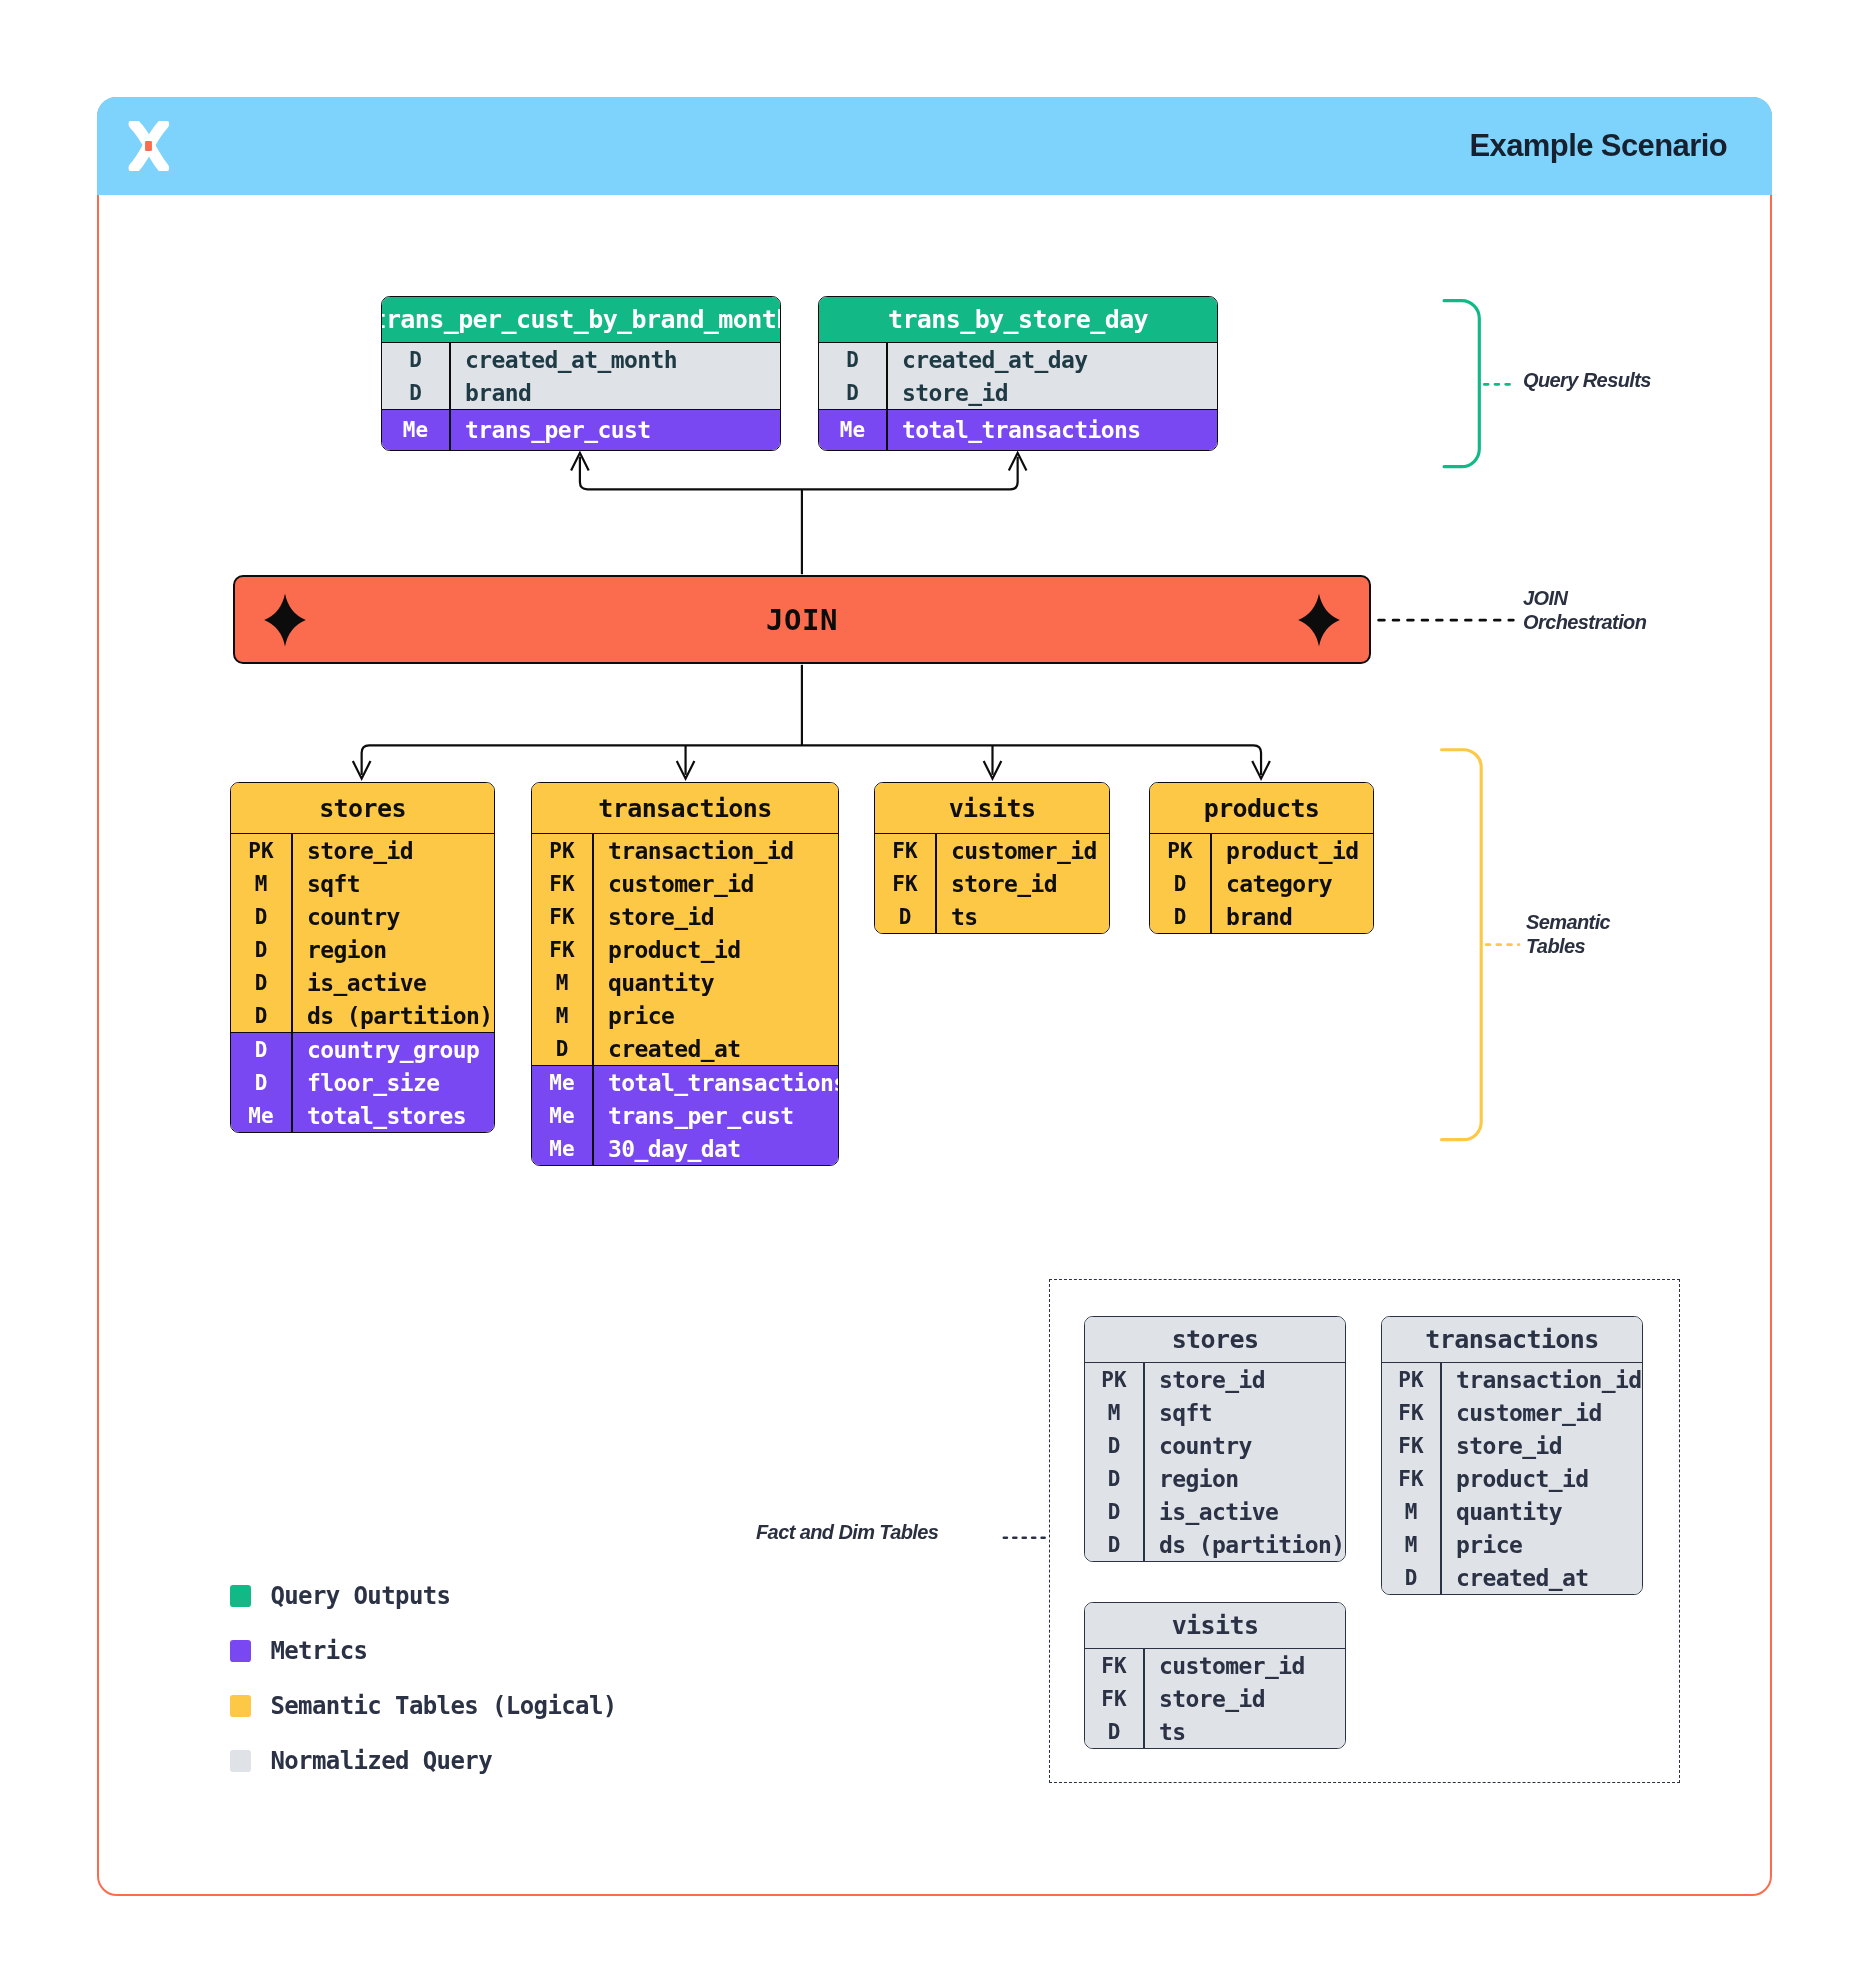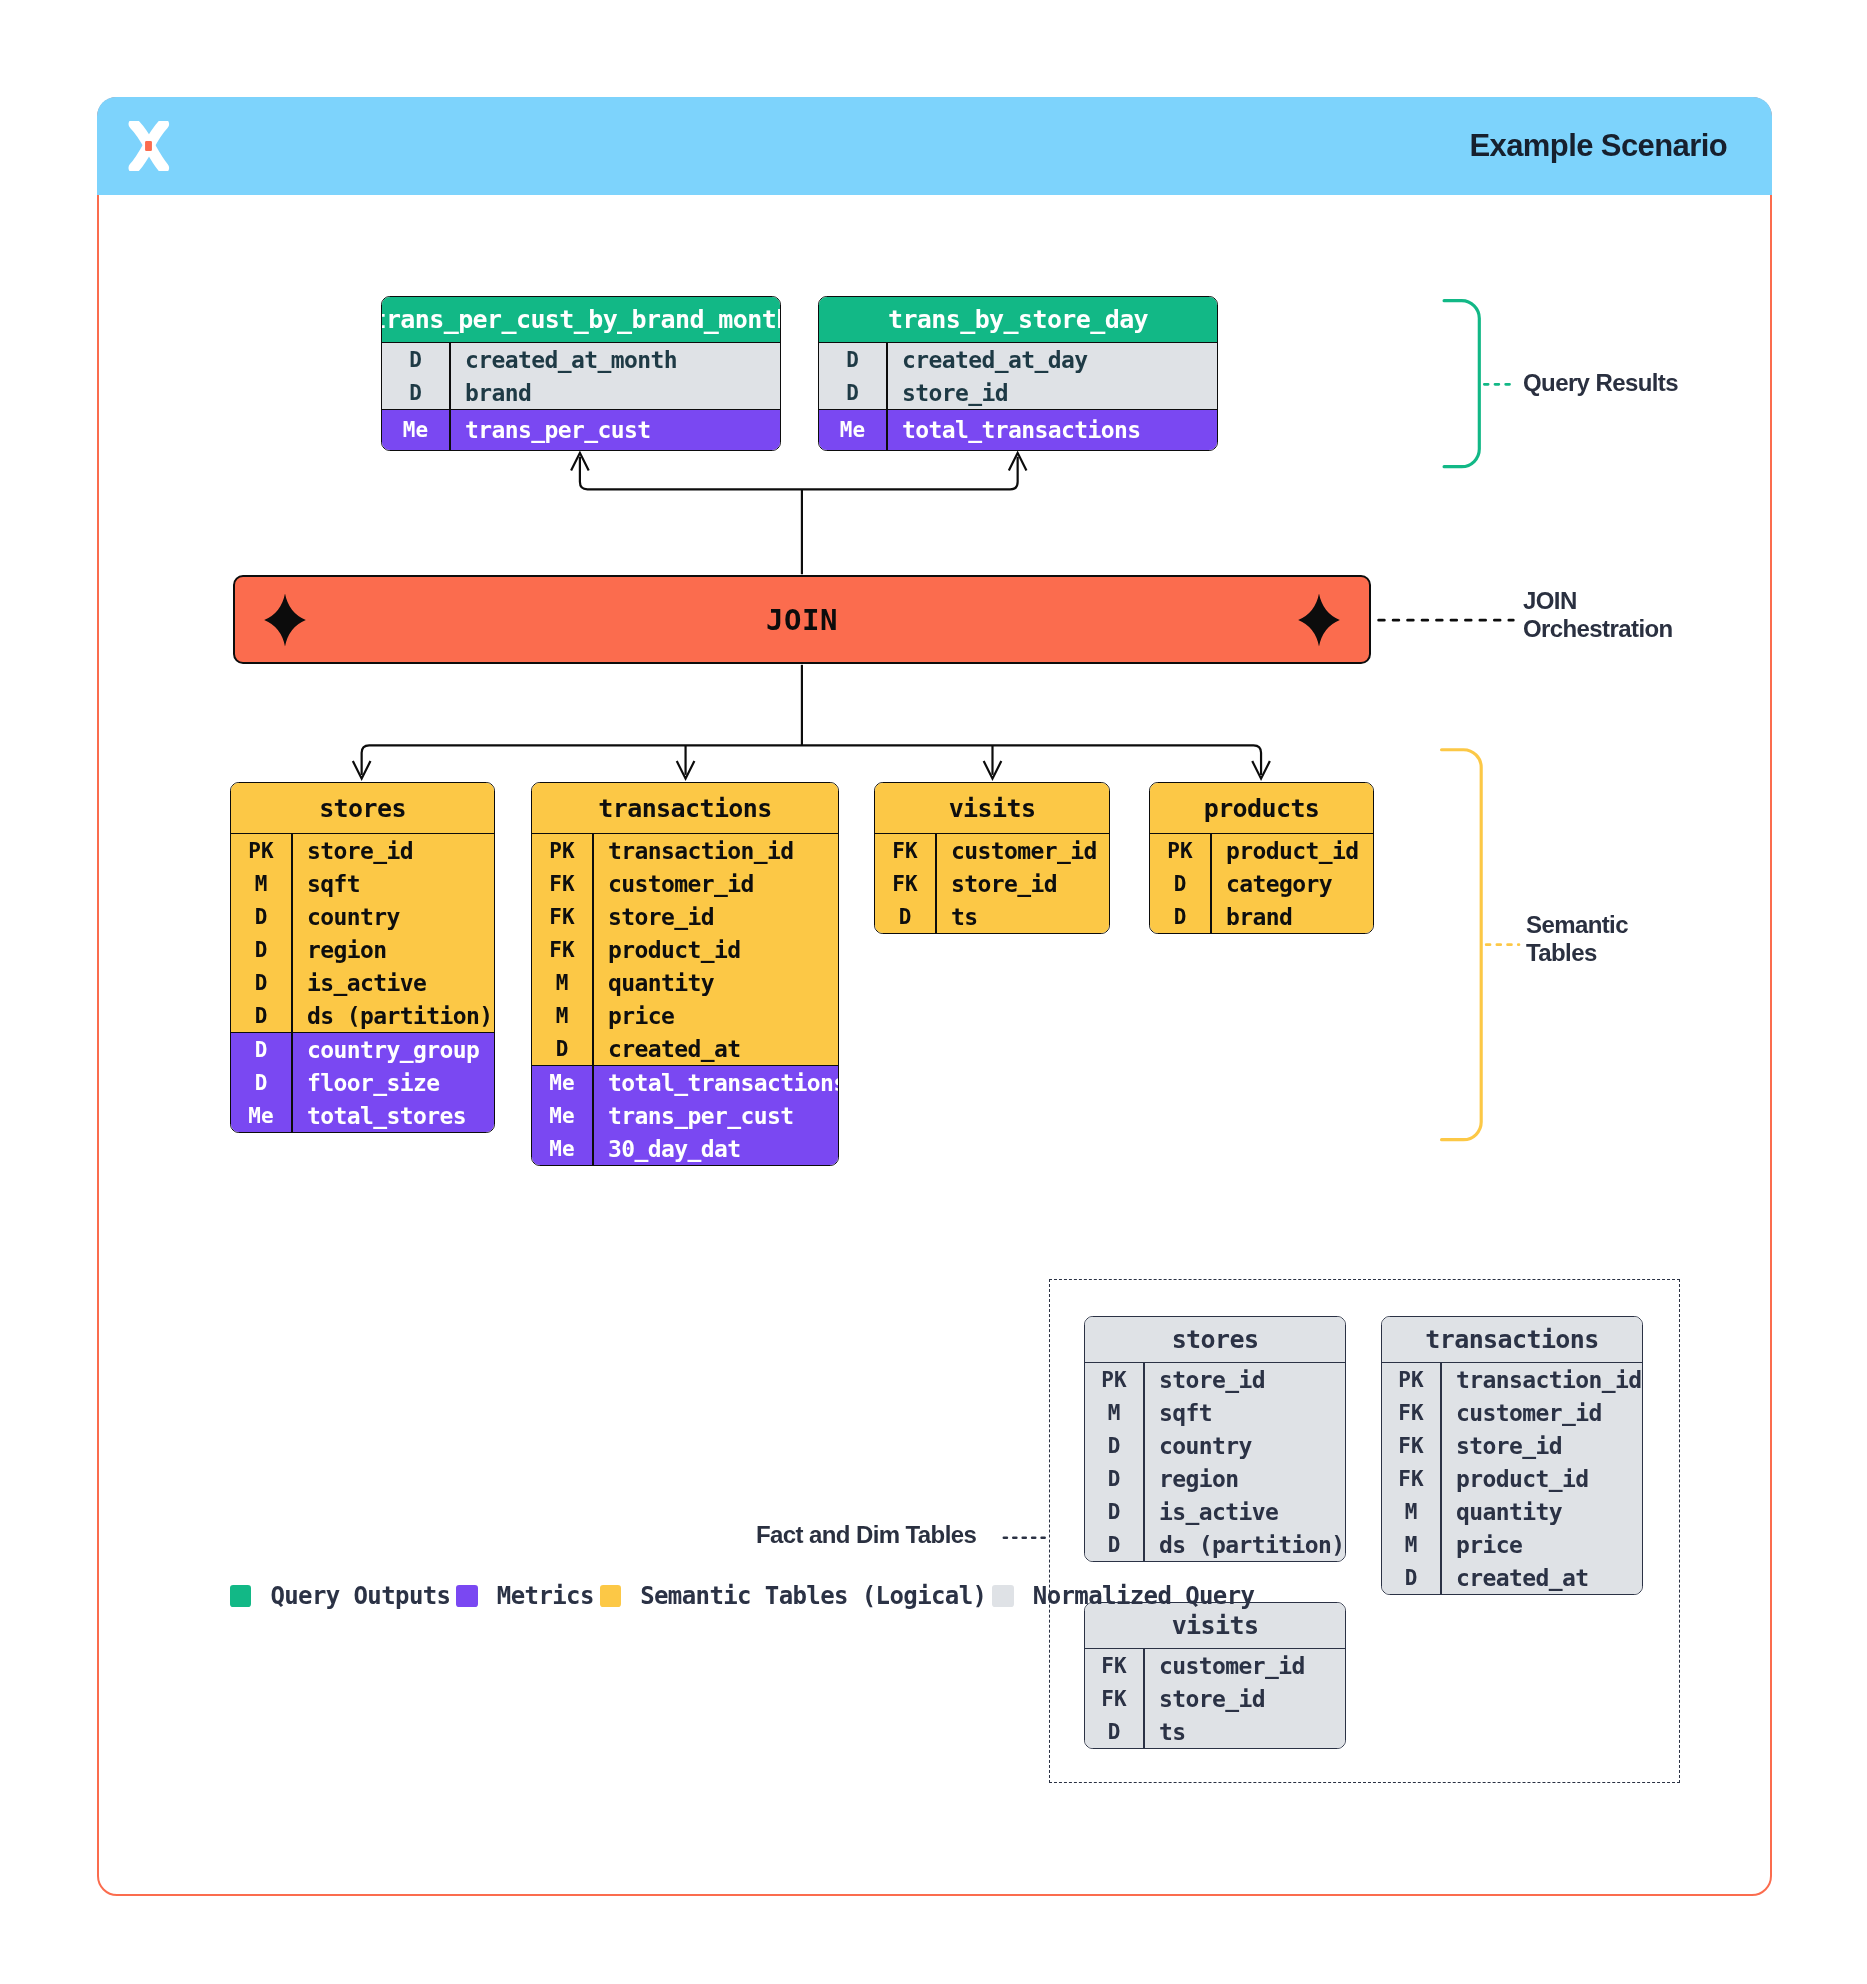--- a/index.html
+++ b/index.html
@@ -42,27 +42,27 @@
   .tbl-gray .t-body::before{background:#2B3245;}
   .tbl-gray .t-row{background:#DFE2E6;color:#2B3245;}
 
   
   .join-bar{left:233px;top:575px;width:1138px;height:89px;background:#FB6C4E;border:2.5px solid #0c0c0c;border-radius:10px;box-sizing:border-box;
             display:flex;align-items:center;justify-content:center;font-size:29px;font-weight:bold;color:#0c0c0c;letter-spacing:0.6px;}
   .join-star{position:absolute;top:50%;transform:translateY(-50%);}
   .join-star.left{left:29px;} .join-star.right{right:29px;}
 
   
-  .note{position:absolute;font-family:"Liberation Sans",sans-serif;font-weight:700;color:#2A3040;font-size:24px;line-height:1.18;letter-spacing:-0.6px;white-space:pre-line;}
+  .note{position:absolute;font-family:"Liberation Sans",sans-serif;font-weight:700;color:#2A3040;font-size:20px;line-height:1.18;letter-spacing:-0.6px;white-space:pre-line;font-style:italic;}
 
   
   .dash-box{left:1049px;top:1279px;width:631px;height:504px;border:1.9px dashed #2A3143;box-sizing:border-box;}
 
   
-  .legend{left:230px;top:1584px;display:flex;flex-direction:row;gap:6px;}
+  .legend{left:230px;top:1584px;display:flex;flex-direction:column;gap:31px;}
   .lg-row{display:flex;align-items:center;gap:19px;height:24px;}
   .lg-swatch{width:21.4px;height:21.4px;border-radius:3.1px;flex:0 0 auto;}
   .lg-label{font-size:24px;font-weight:bold;color:#2B3245;letter-spacing:-0.6px;white-space:nowrap;}
 </style>
 </head>
 <body>
 
 <div class="canvas">
 
   <div class="abs card"></div>

